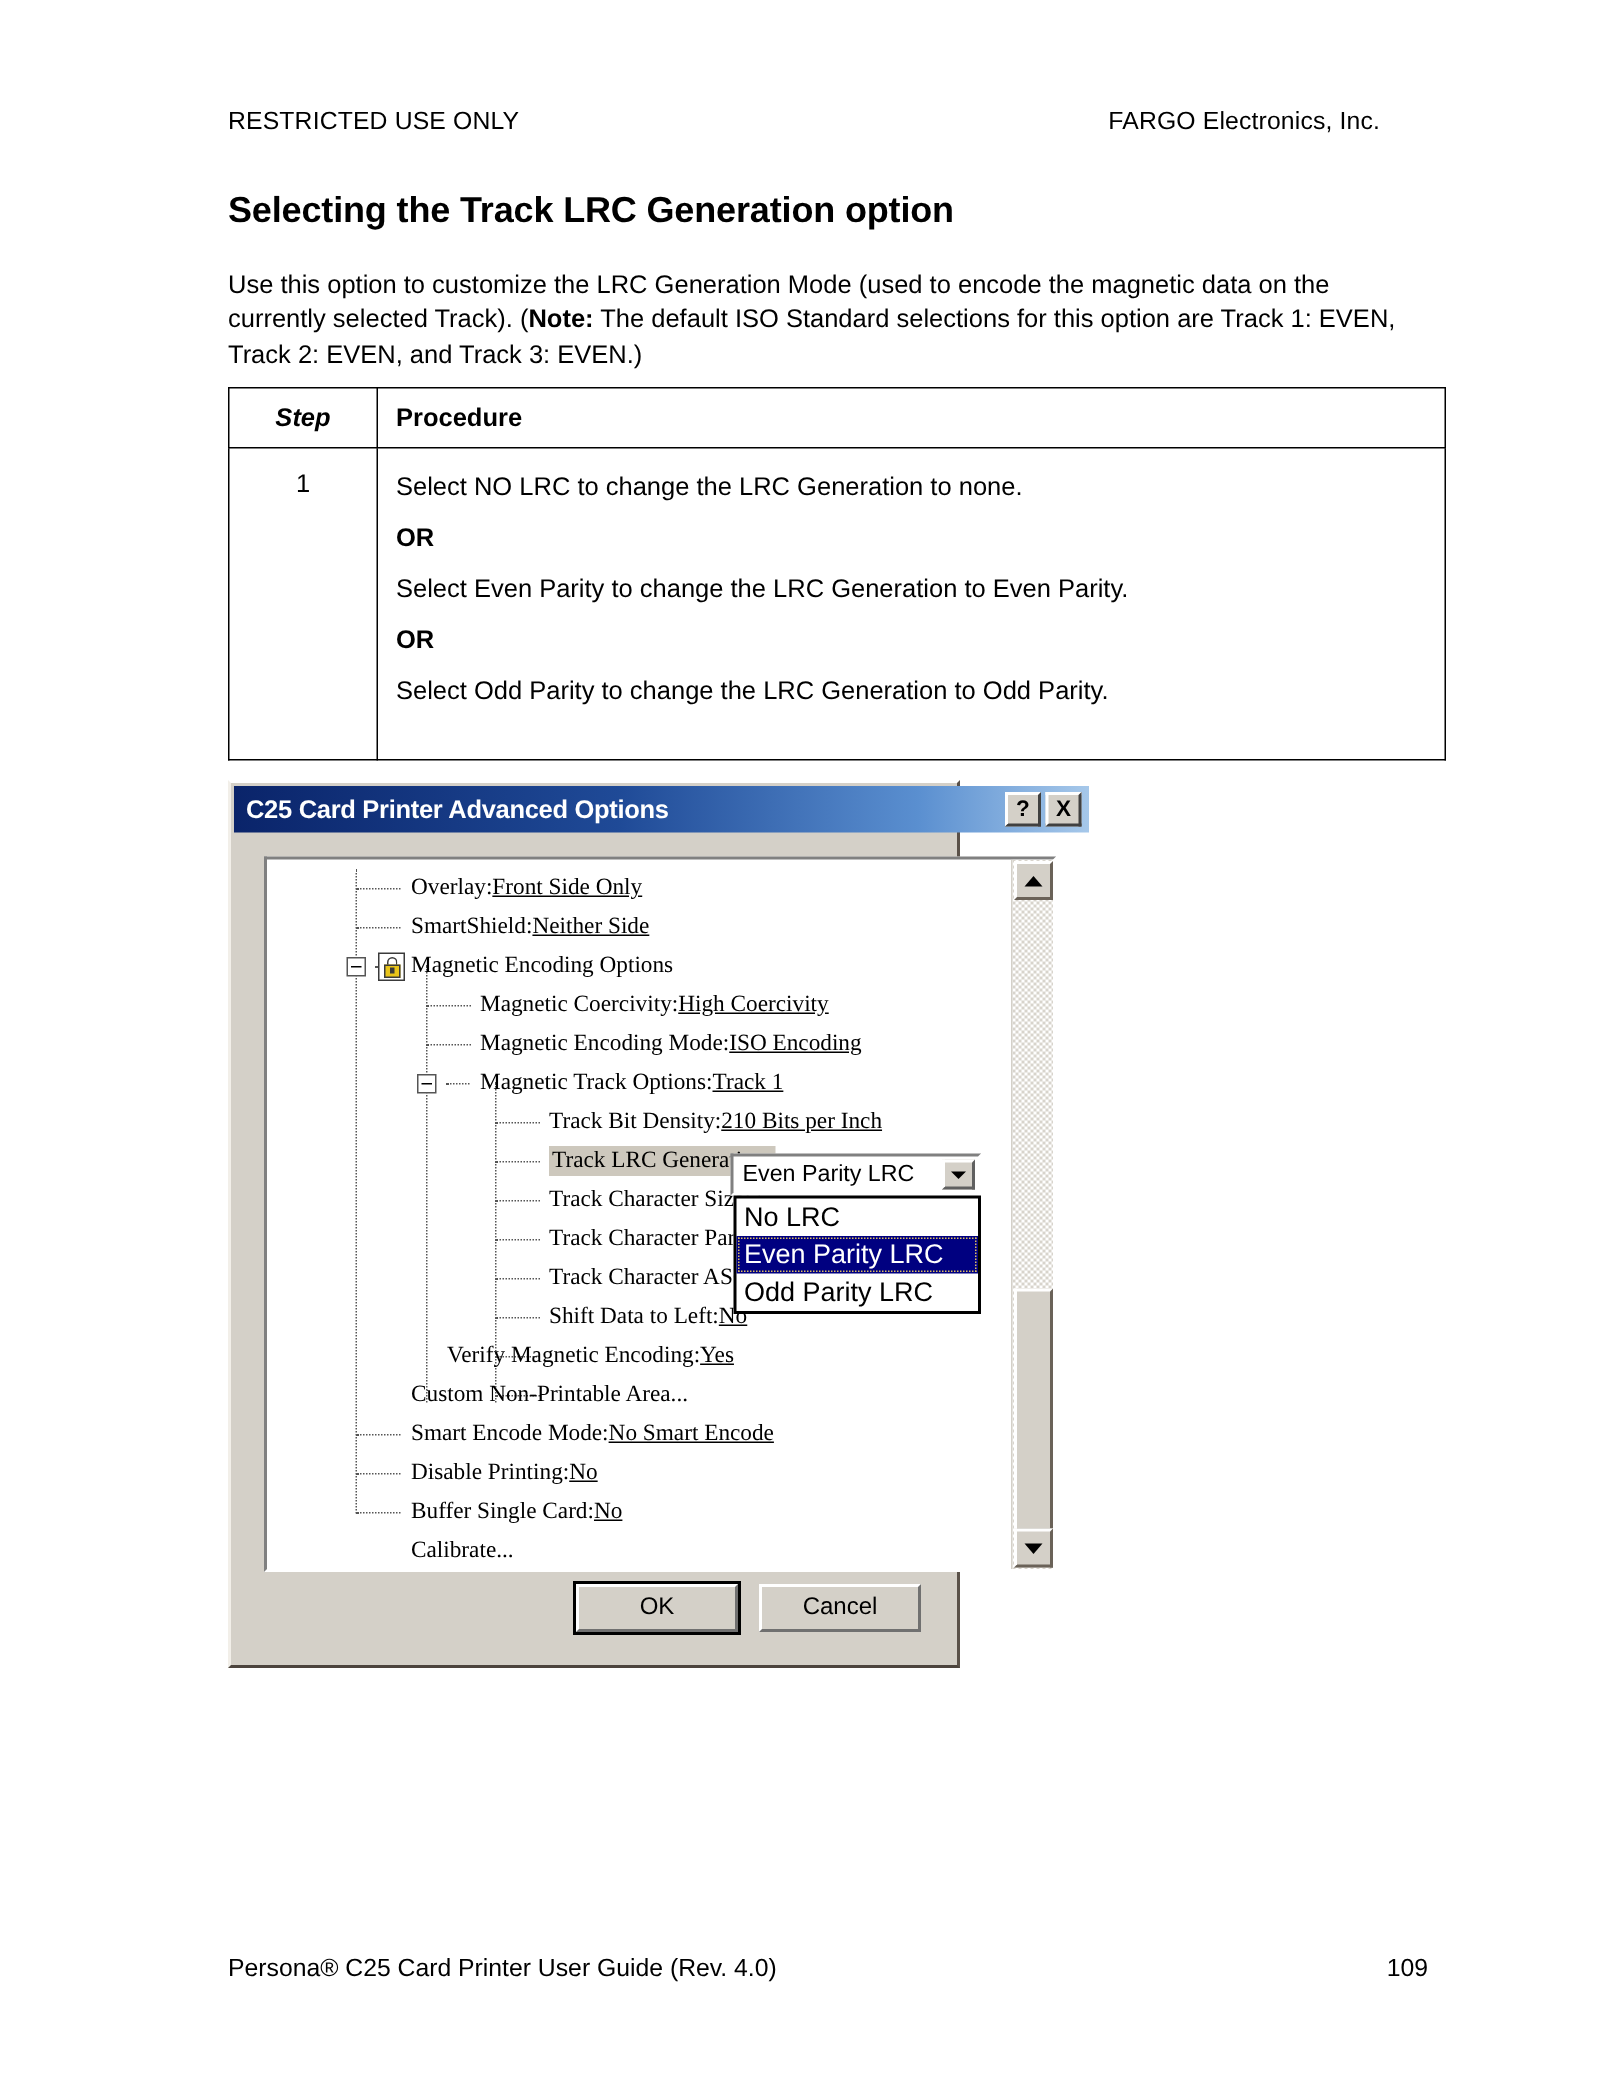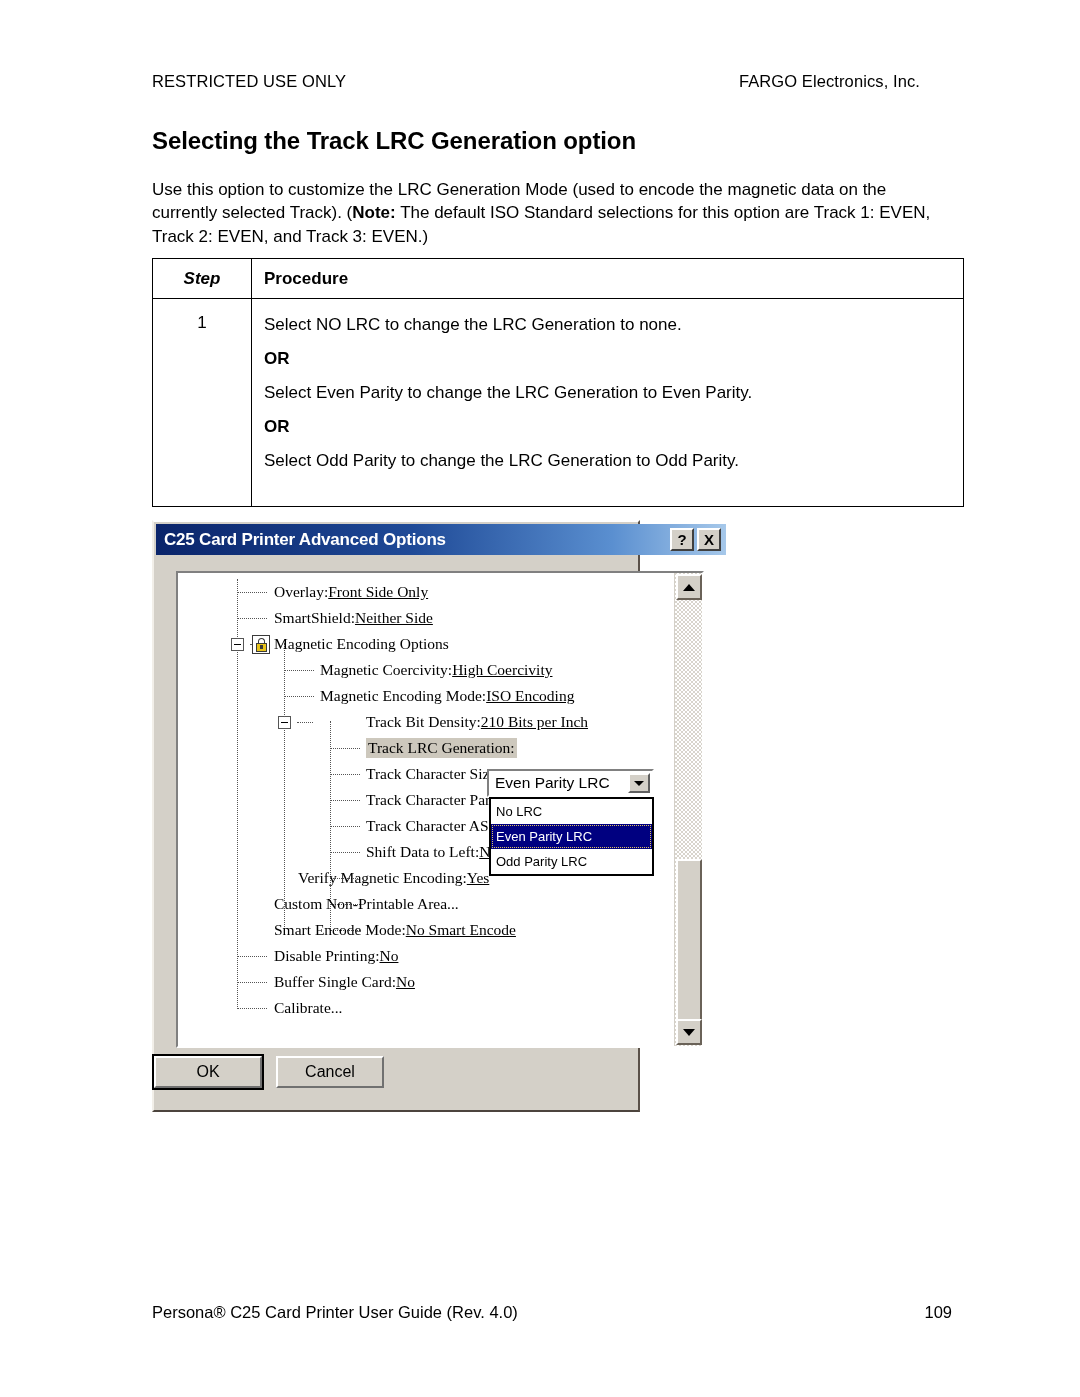--- a/index.html
+++ b/index.html
@@ -253,21 +253,21 @@
     border-top: 5px solid #000;
   }
 
   
   .droplist {
     position: absolute;
     background: #ffffff;
     border: 2px solid #000000;
     box-sizing: border-box;
     z-index: 12;
-    font-size: 13px;
+    font-size: 18px;
     text-align: center;
   }
   .dropitem {
     height: 25px;
     display: flex;
     align-items: center;
     padding-left: 5px;
     white-space: nowrap;
     color: #000;
   }
@@ -326,20 +326,22 @@
     border-bottom: 2px solid #6a6258;
     box-sizing: border-box;
   }
 
   
   .dlg-buttons {
     position: absolute;
     left: 0; bottom: 22px;
     width: 100%;
     display: flex;
+    justify-content: flex-end;
+    padding-right: 24px;
     gap: 14px;
     box-sizing: border-box;
   }
   .btn {
     width: 108px; height: 32px;
     background: #d4d0c8;
     border-top: 2px solid #ffffff;
     border-left: 2px solid #ffffff;
     border-right: 2px solid #707070;
     border-bottom: 2px solid #707070;
@@ -461,20 +463,24 @@
       <div class="trow" style="padding-left:142px;">
         <span class="lbl">Magnetic Coercivity: </span>
           <span class="lbl u">High Coercivity</span>
       </div>
 
       <div class="trow" style="padding-left:142px;">
         <span class="lbl">Magnetic Encoding Mode: </span>
           <span class="lbl u">ISO Encoding</span>
       </div>
 
+      <div class="trow" style="padding-left:142px;">
+        <span class="lbl">Magnetic Track Options: </span>
+          <span class="lbl u">Track 1</span>
+      </div>
 
       <div class="trow" style="padding-left:188px;">
         <span class="lbl">Track Bit Density: </span>
           <span class="lbl u">210 Bits per Inch</span>
       </div>
 
       <div class="trow" style="padding-left:188px;">
         <span class="lbl sel-label">Track LRC Generation:</span>
       </div>
 

